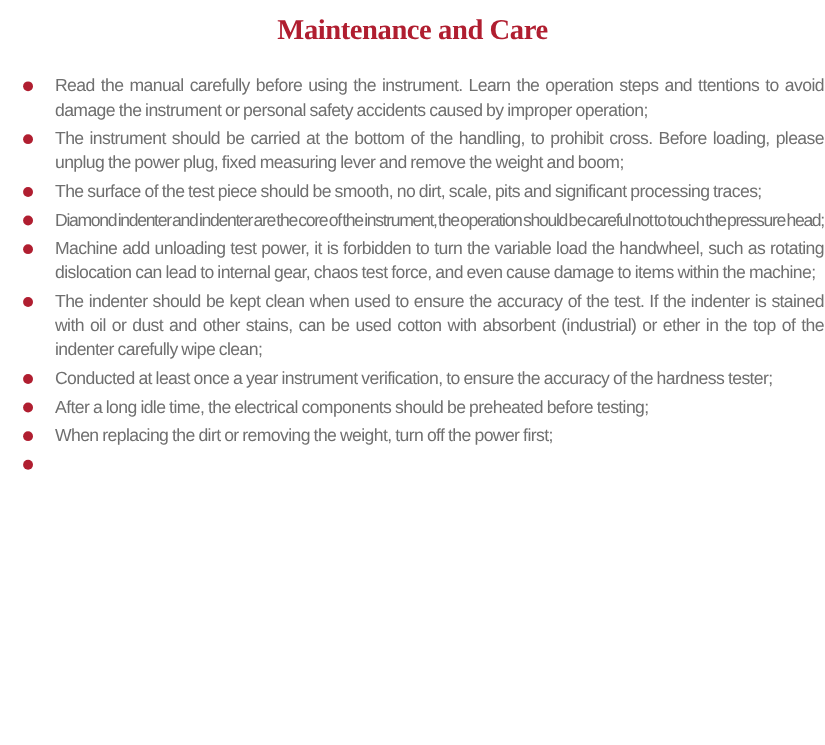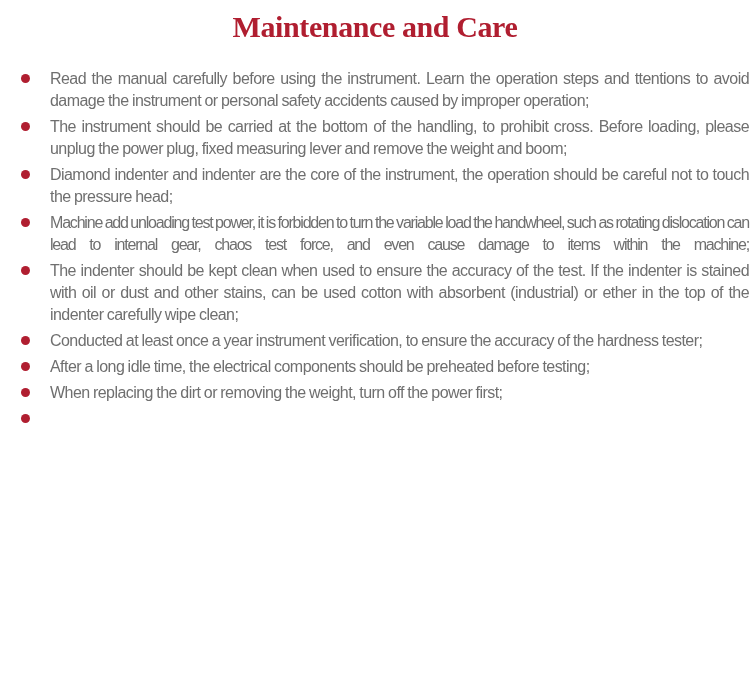--- a/index.html
+++ b/index.html
@@ -21,21 +21,21 @@
   .page {
     width: 750px;
     height: 677px;
     position: relative;
   }
   .page-title {
     margin: 12px 0 0 0;
     text-align: center;
     font-family: "Liberation Serif", "DejaVu Serif", serif;
     font-weight: bold;
-    font-size: 30px;
+    font-size: 26px;
     line-height: 30px;
     letter-spacing: -0.4px;
     color: var(--accent-color, #b01e30);
   }
   .maintenance-list {
     list-style: none;
     margin: 26px 1px 0 20px;
     padding: 0;
   }
   .item {
@@ -77,20 +77,24 @@
     <li class="item">
       <span class="bullet-icon"></span>
       <span>Read the manual carefully before using the instrument. Learn the operation steps and ttentions to avoid damage the instrument or personal safety accidents caused by improper operation;</span>
     </li>
     <li class="item">
       <span class="bullet-icon"></span>
       <span>The instrument should be carried at the bottom of the handling, to prohibit cross. Before loading, please unplug the power plug, fixed measuring lever and remove the weight and boom;</span>
     </li>
     <li class="item">
       <span class="bullet-icon"></span>
+      <span>The surface of the test piece should be smooth, no dirt, scale, pits and significant processing traces;</span>
+    </li>
+    <li class="item">
+      <span class="bullet-icon"></span>
       <span>Diamond indenter and indenter are the core of the instrument, the operation should be careful not to touch the pressure head;</span>
     </li>
     <li class="item">
       <span class="bullet-icon"></span>
       <span>Machine add unloading test power, it is forbidden to turn the variable load the handwheel, such as rotating dislocation can lead to internal gear, chaos test force, and even cause damage to items within the machine;</span>
     </li>
     <li class="item">
       <span class="bullet-icon"></span>
       <span>The indenter should be kept clean when used to ensure the accuracy of the test. If the indenter is stained with oil or dust and other stains, can be used cotton with absorbent (industrial) or ether in the top of the indenter carefully wipe clean;</span>
     </li>

